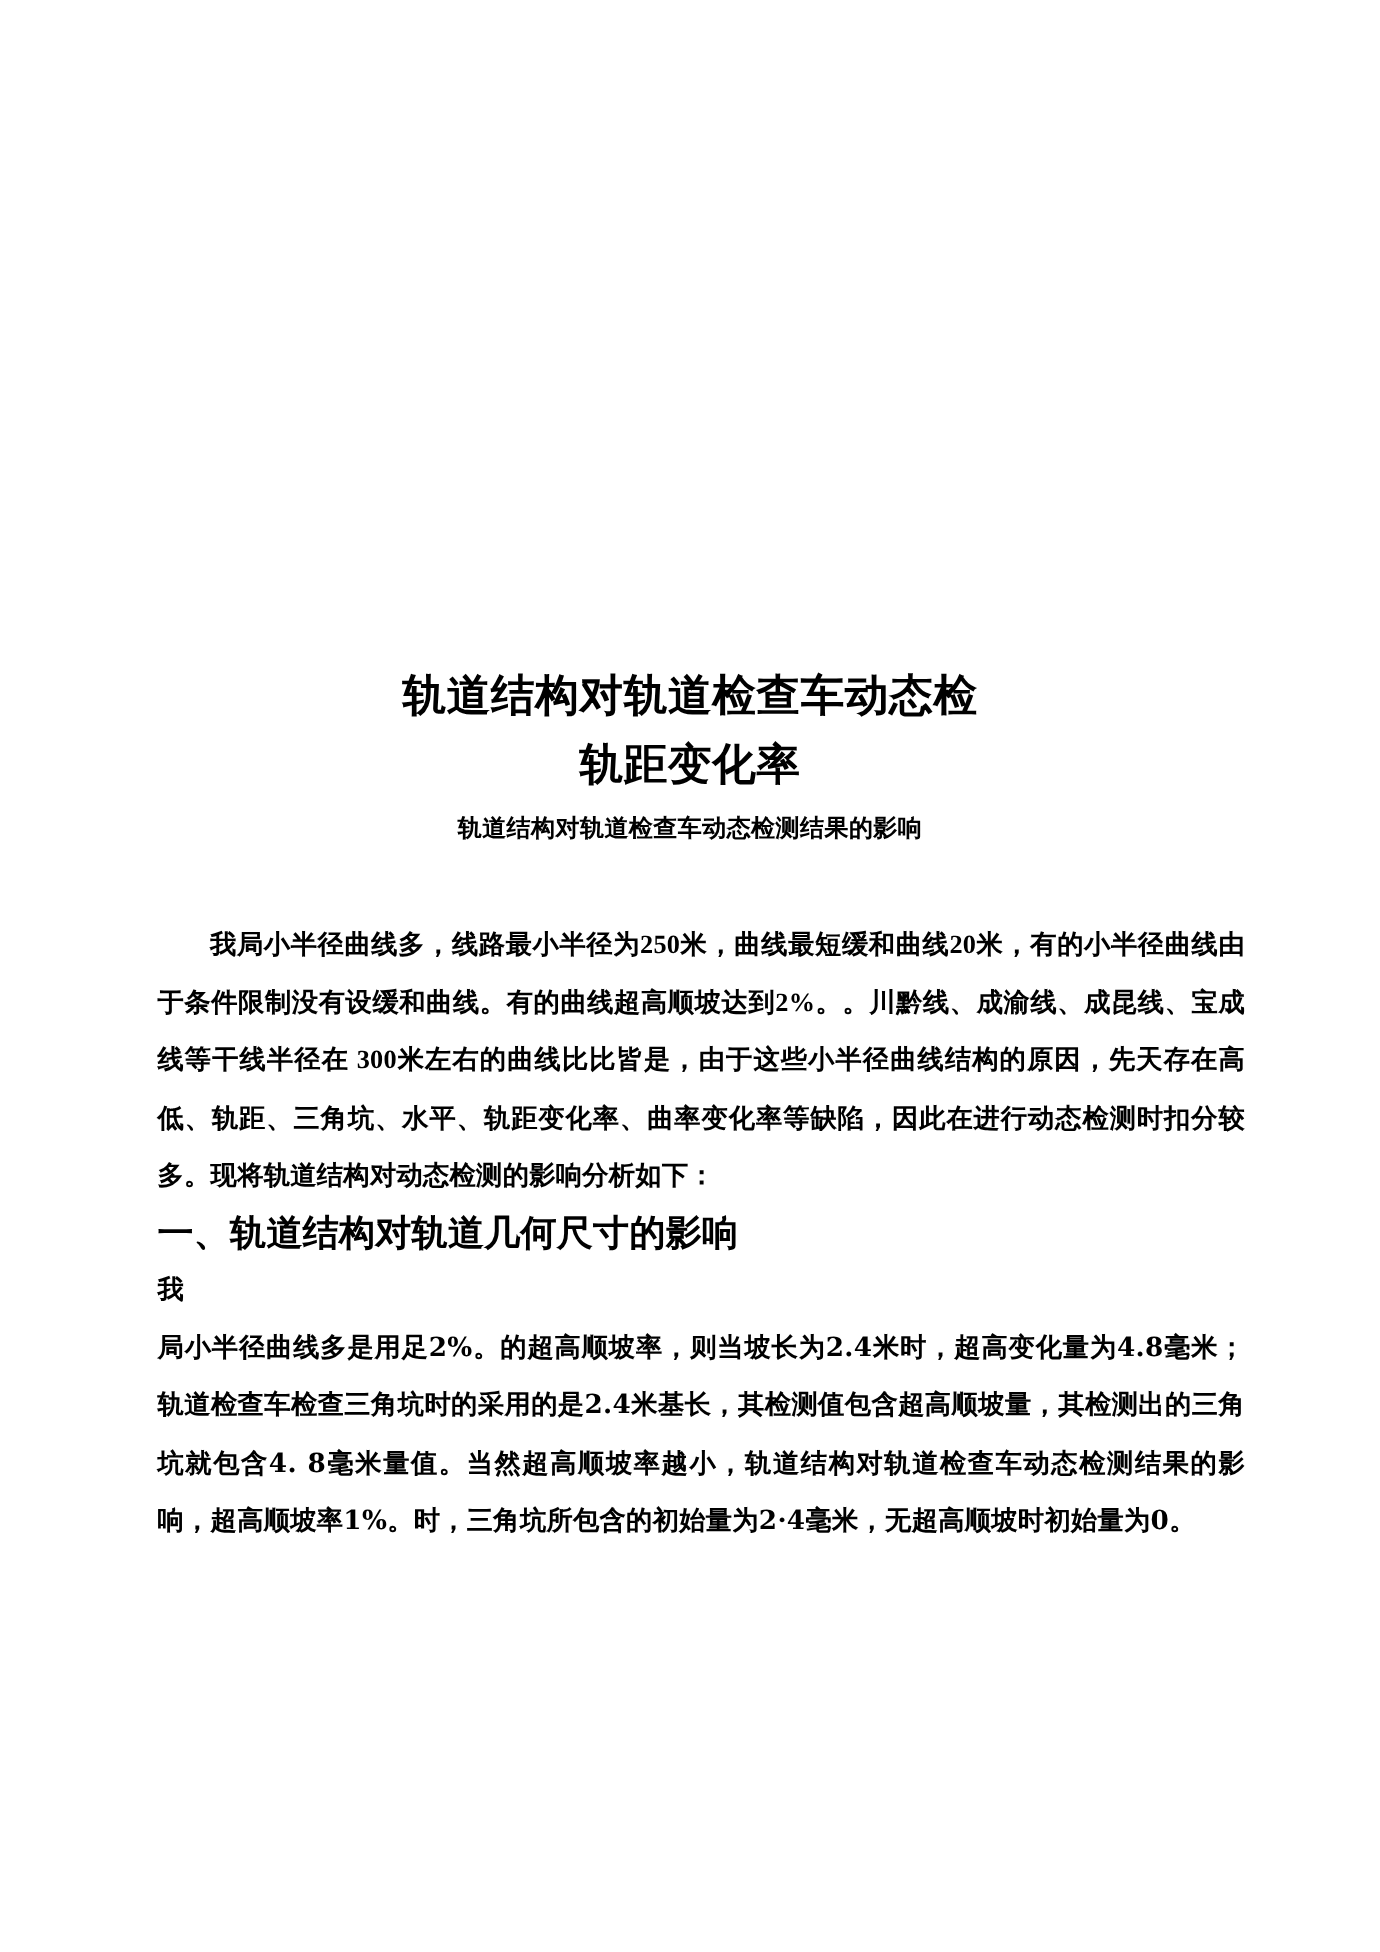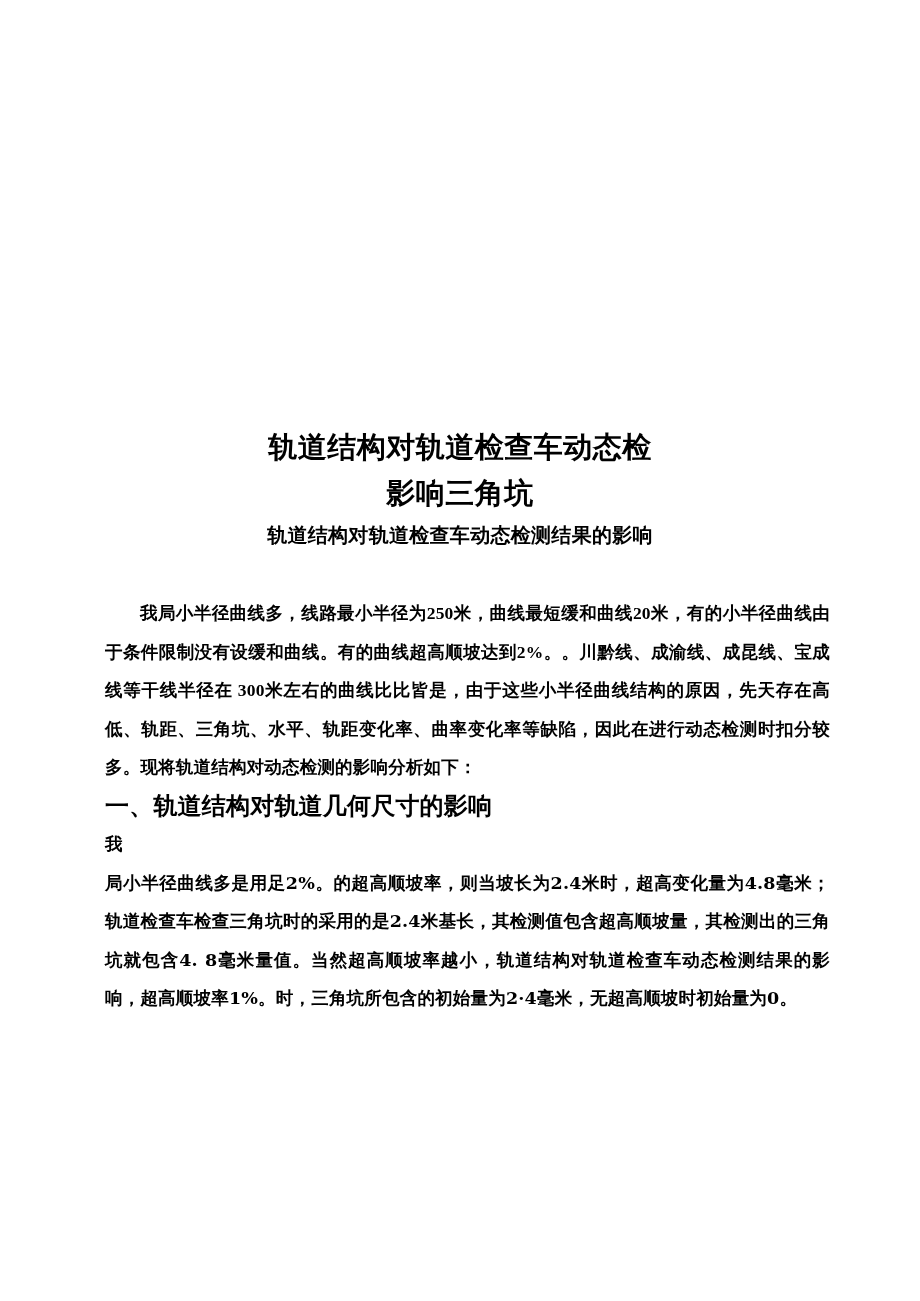--- a/index.html
+++ b/index.html
@@ -24,36 +24,37 @@
     box-sizing: border-box;
   }
 
   
   .top-spacer { height: 424px; }
 
   
   .title-block {
     text-align: center;
     padding: 0 150px;
+    margin-top: 16px;
   }
   .doc-title {
     font-size: 29px;
     font-weight: bold;
     line-height: 46px;
     letter-spacing: 0.5px;
     margin: 0;
     font-family: "DejaVu Serif", "Liberation Serif", serif;
   }
   .doc-subtitle {
-    font-size: 20px;
+    font-size: 16px;
     font-weight: bold;
     line-height: 30px;
     margin: 6px 0 0 0;
     letter-spacing: 0.3px;
-    font-family: Liberation Mono, monospace;
+    font-family: Liberation Serif, serif;
   }
 
   
   .body-block {
     margin-top: 42px;
     padding-left: 105px;
     padding-right: 90px;
   }
   .para {
     font-size: 17.5px;
@@ -92,21 +93,21 @@
 </style>
 </head>
 <body>
 
 <div class="page">
 
   <div class="top-spacer"></div>
 
   <div class="title-block">
     <div class="doc-title">轨道结构对轨道检查车动态检</div>
-    <div class="doc-title">影响三角坑</div>
+    <div class="doc-title">轨距变化率</div>
     <div class="doc-subtitle">轨道结构对轨道检查车动态检测结果的影响</div>
   </div>
 
   <div class="body-block">
 
     <p class="para indent">我局小半径曲线多，线路最小半径为250米，曲线最短缓和曲线20米，有的小半径曲线由于条件限制没有设缓和曲线。有的曲线超高顺坡达到2%。。川黔线、成渝线、成昆线、宝成线等干线半径在  300米左右的曲线比比皆是，由于这些小半径曲线结构的原因，先天存在高低、轨距、三角坑、水平、轨距变化率、曲率变化率等缺陷，因此在进行动态检测时扣分较多。现将轨道结构对动态检测的影响分析如下：</p>
 
     <p class="heading-line">一、轨道结构对轨道几何尺寸的影响</p>
 
 

